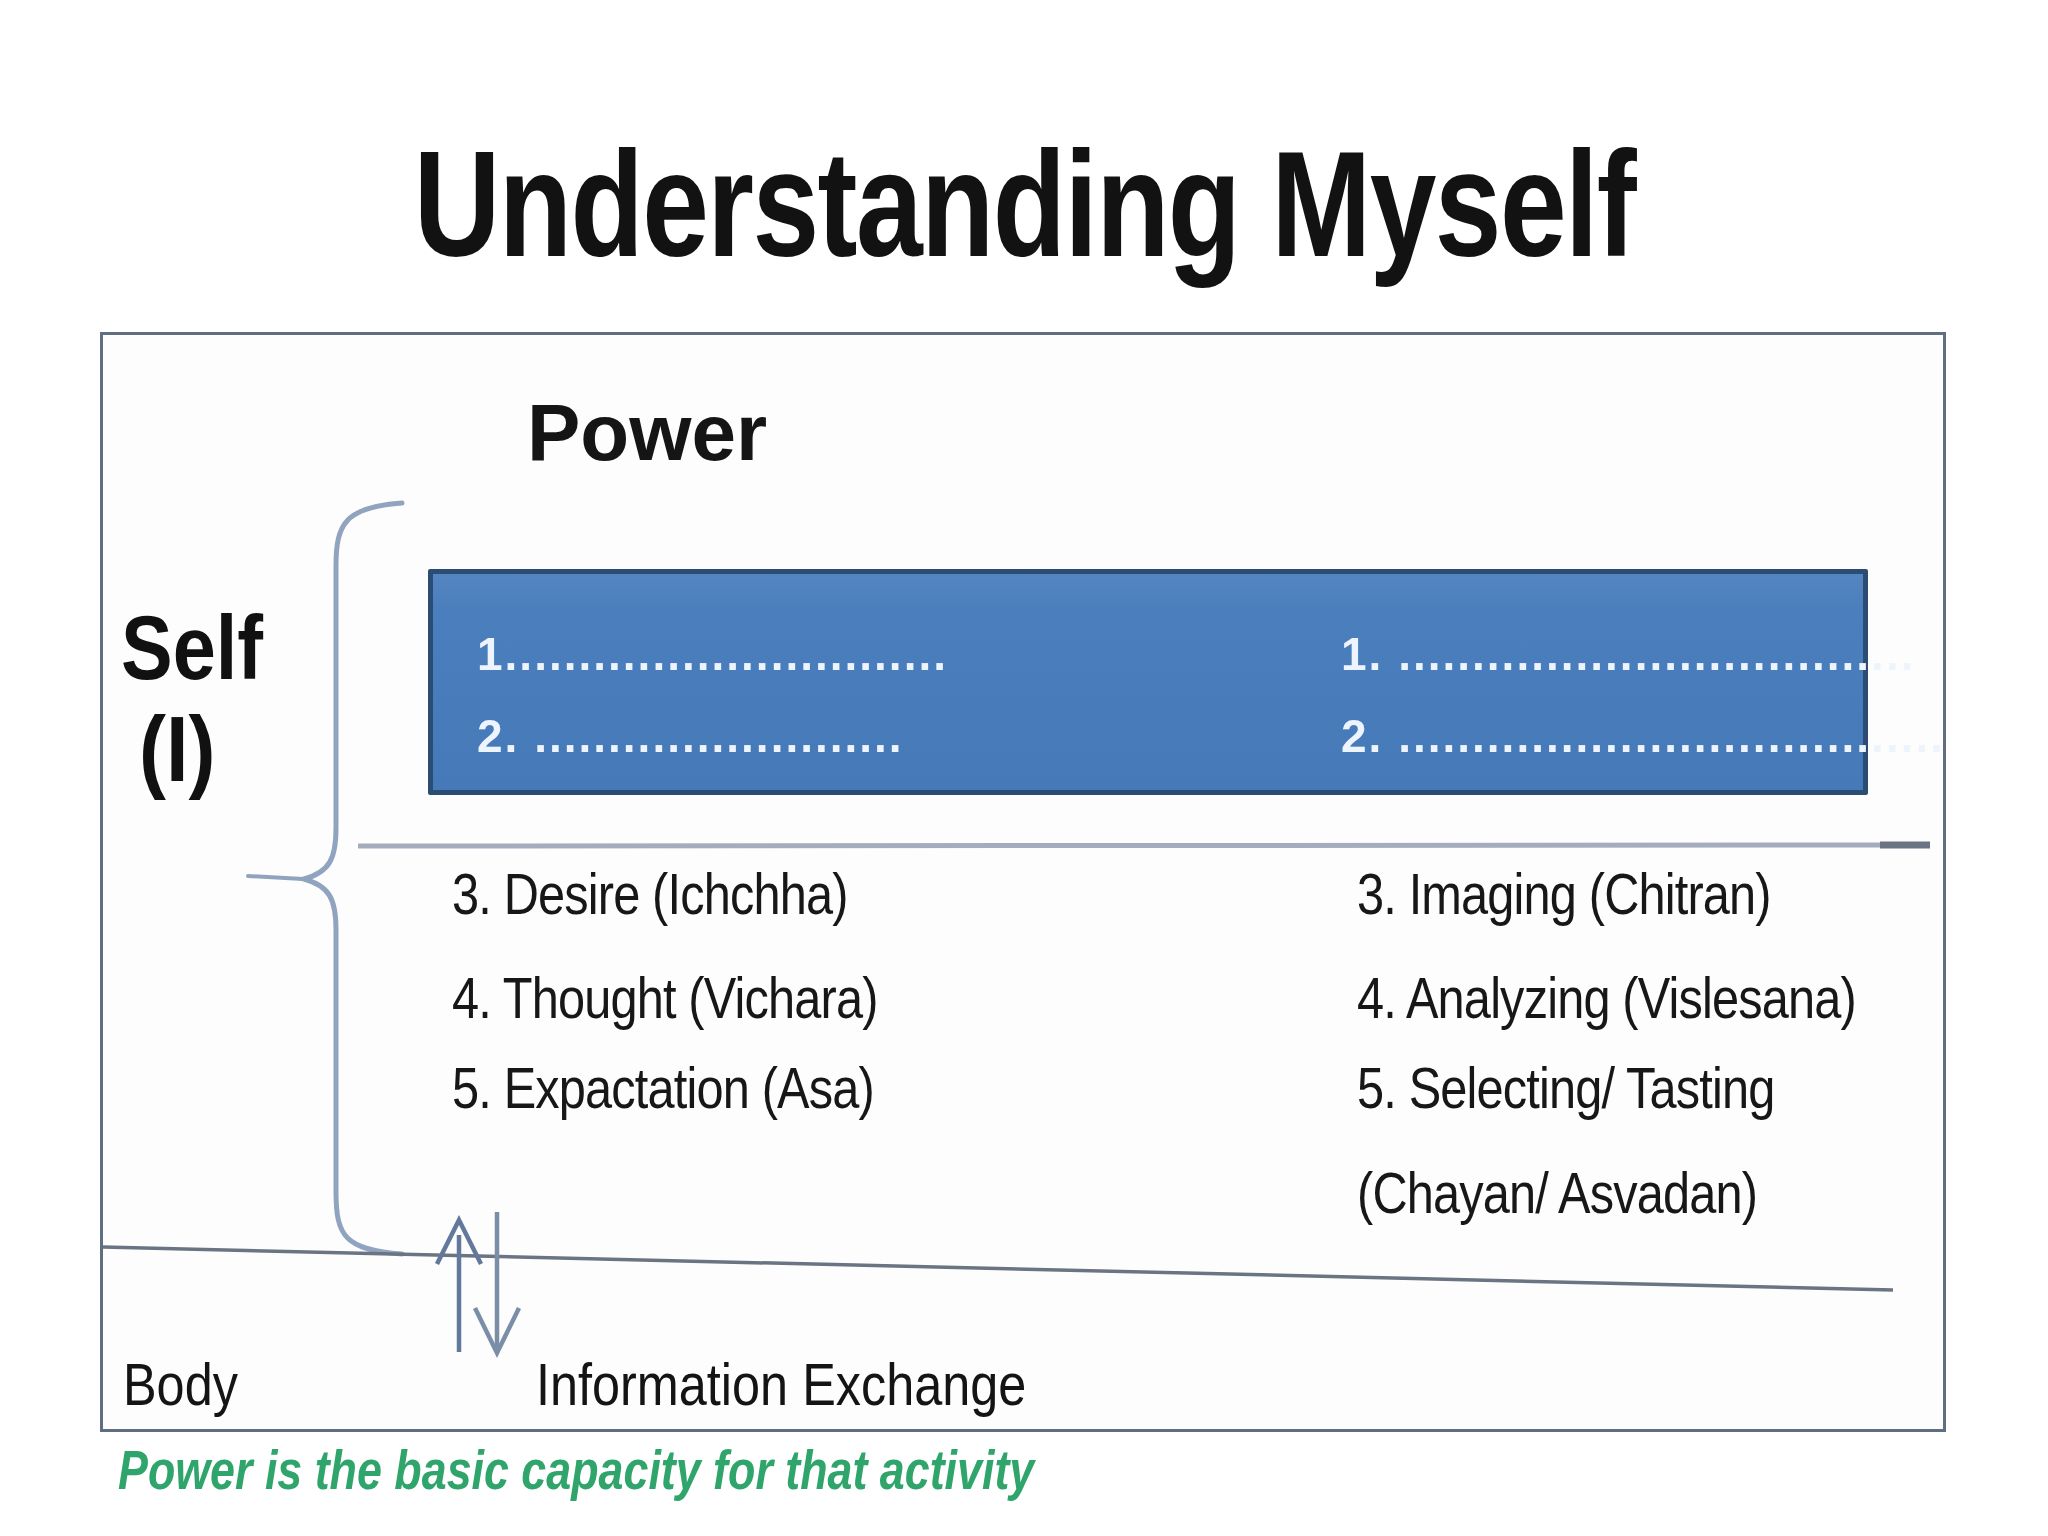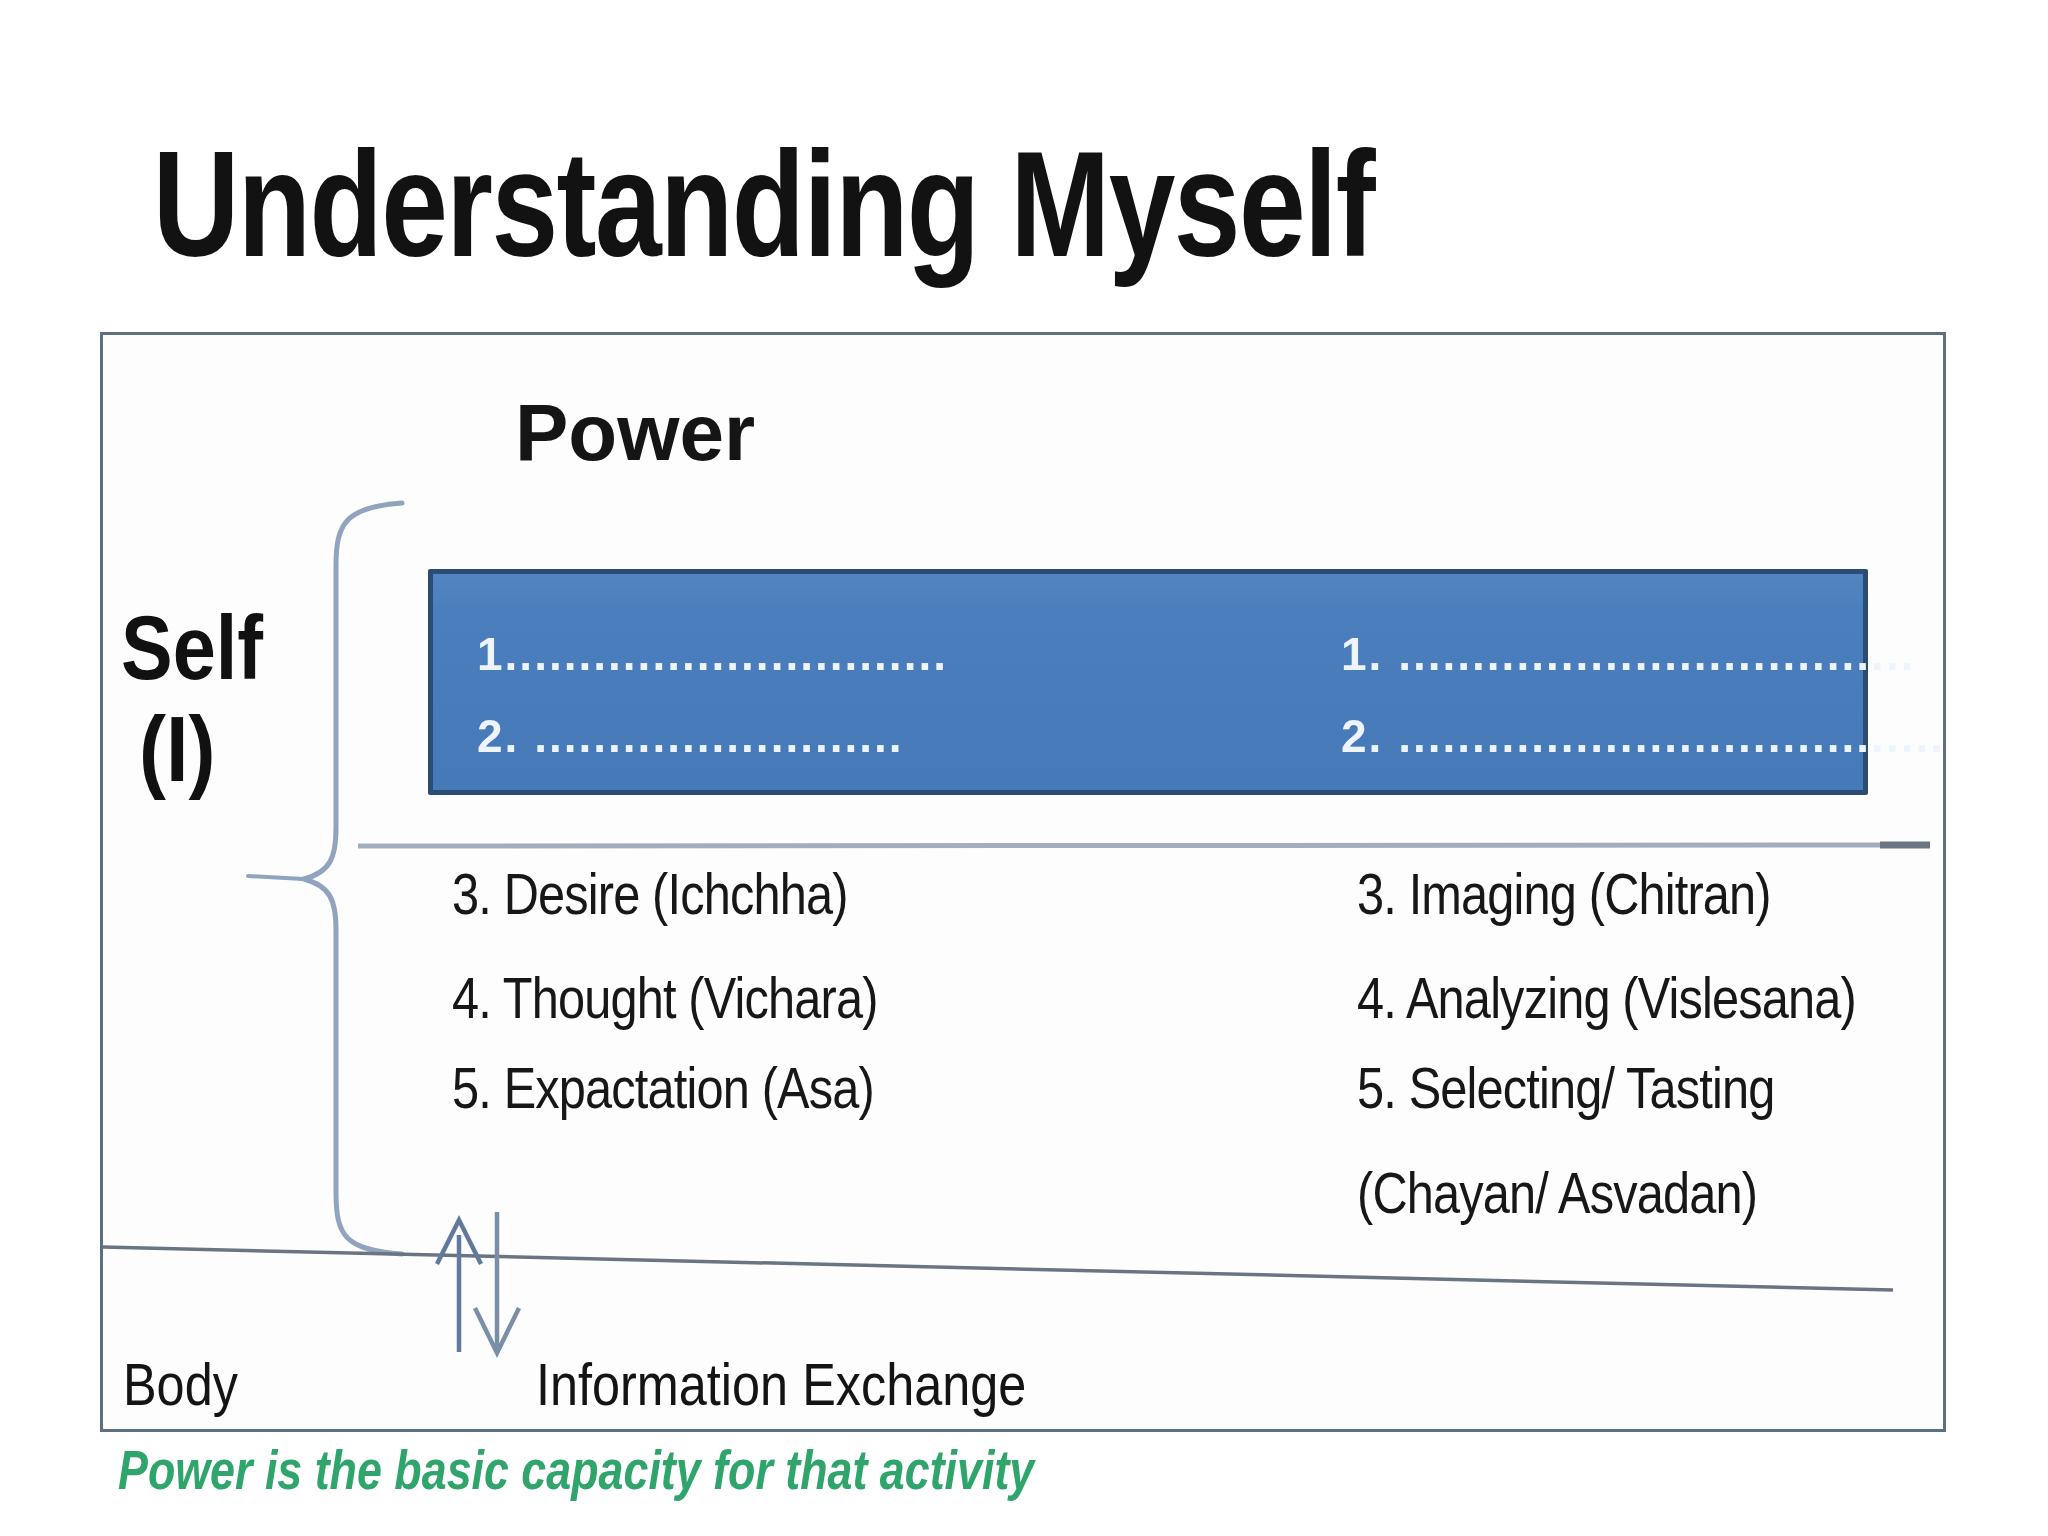--- a/index.html
+++ b/index.html
@@ -2,29 +2,29 @@
 <html><head>
 <meta charset="utf-8">
 <style>
   html,body{margin:0;padding:0;background:#ffffff;}
   .stage{
     position:relative;width:2048px;height:1536px;background:#ffffff;
     font-family:"Liberation Sans","DejaVu Sans",sans-serif;color:#161616;overflow:hidden;
   }
   .title{
     position:absolute;left:0;top:118px;width:2048px;margin:0;
-    text-align:left;font-size:150px;font-weight:600;color:#121212;line-height:1.15;
+    text-align:center;font-size:150px;font-weight:600;color:#121212;line-height:1.15;
   }
   .title .squish{display:inline-block;transform:scaleX(0.80);transform-origin:50% 50%;letter-spacing:-2px;}
   .outer-box{
     position:absolute;left:100px;top:332px;width:1846px;height:1100px;
     border:3px solid #5f6e80;background:#fdfdfe;box-sizing:border-box;
   }
   .hdr{position:absolute;top:52px;width:340px;text-align:center;font-size:80px;font-weight:600;color:#151515;}
-  .hdr-power{left:362px;}
+  .hdr-power{left:374px;}
   .hdr-activity{left:1299px;}
   .self-label{position:absolute;left:18px;top:262px;font-size:90px;font-weight:600;color:#111;
     transform:scaleX(0.86);transform-origin:0 50%;}
   .self-i{position:absolute;left:36px;top:362px;font-size:92px;font-weight:600;color:#111;
     transform:scaleX(0.88);transform-origin:0 50%;}
   .blue-box{
     position:absolute;left:325px;top:234px;width:1440px;height:226px;box-sizing:border-box;
     background:linear-gradient(180deg,#5485c1 0%,#4a7ebc 18%,#4679b7 100%);
     border:5px solid #2b4d74;border-radius:2px;
   }

